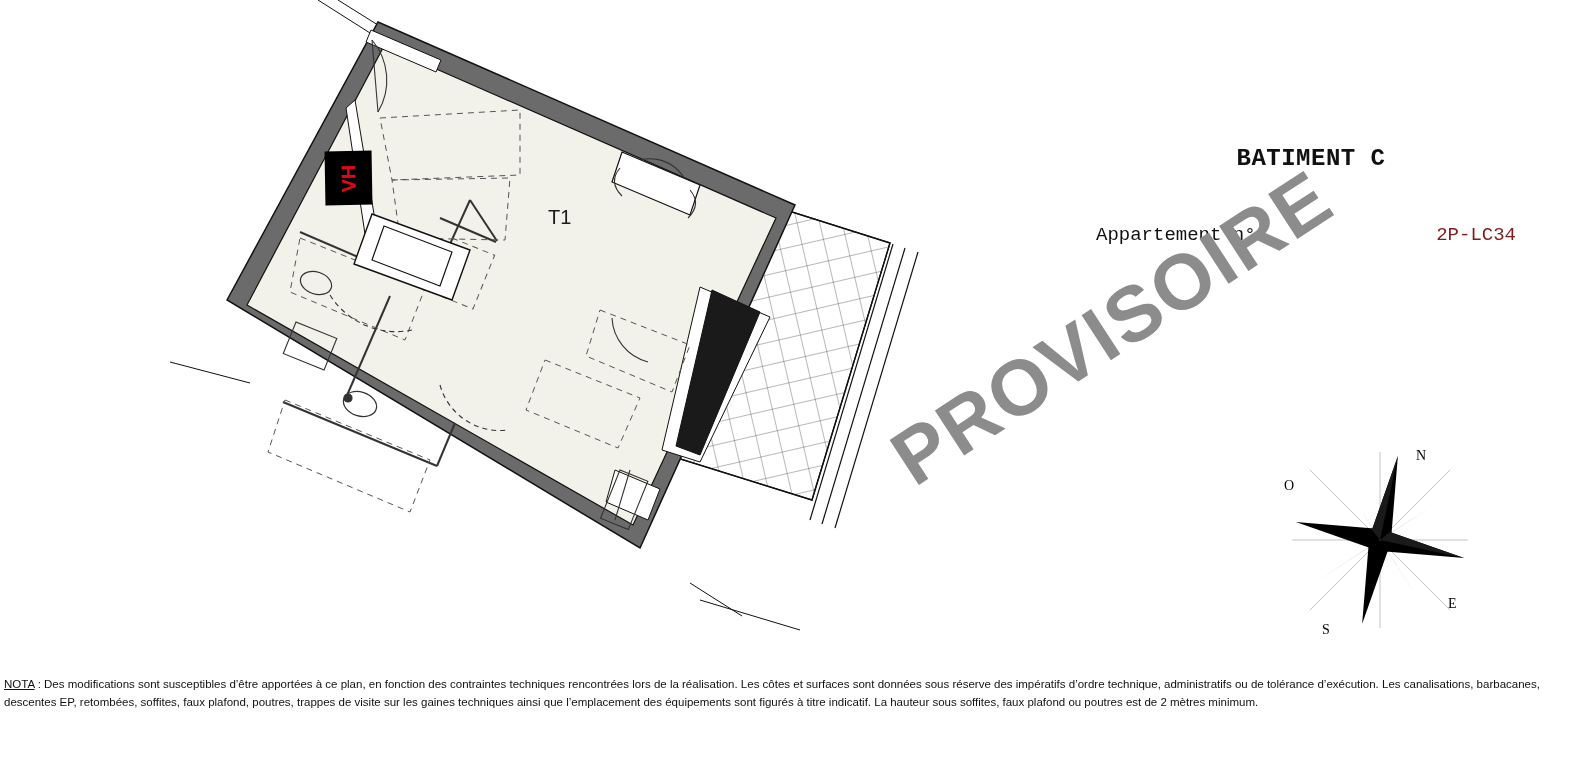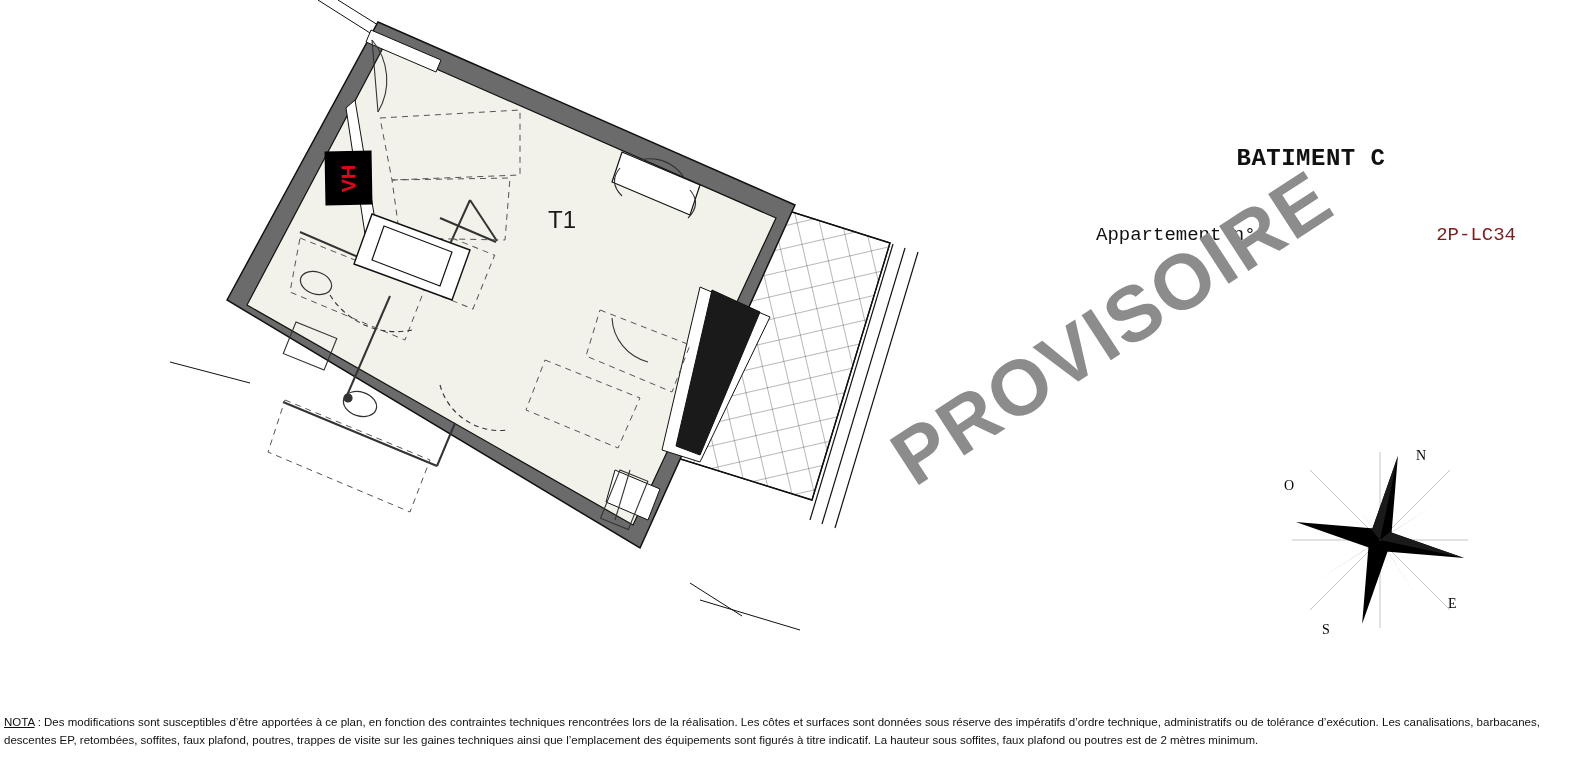--- a/index.html
+++ b/index.html
@@ -50,21 +50,21 @@
     letter-spacing: 0px;
     transform: rotate(-90deg);
     font-family: "Liberation Sans", sans-serif;
   }
 
   
   #room-label {
     position: absolute;
     left: 548px;
     top: 206px;
-    font-size: 24px;
+    font-size: 20px;
     color: #1a1a1a;
     font-family: "Liberation Sans", sans-serif;
   }
 
   
   #info-block {
     position: absolute;
     left: 1096px;
     top: 145px;
     width: 430px;
@@ -122,21 +122,21 @@
   .compass-letter {
     position: absolute;
     font-size: 14px;
     font-family: "Liberation Serif", serif;
   }
 
   
   #nota {
     position: absolute;
     left: 4px;
-    top: 714px;
+    top: 676px;
     width: 1580px;
     font-size: 11.5px;
     line-height: 1.55;
     color: #111;
     font-family: "Liberation Sans", sans-serif;
   }
   #nota .nota-key {
     text-decoration: underline;
   }
 </style>

